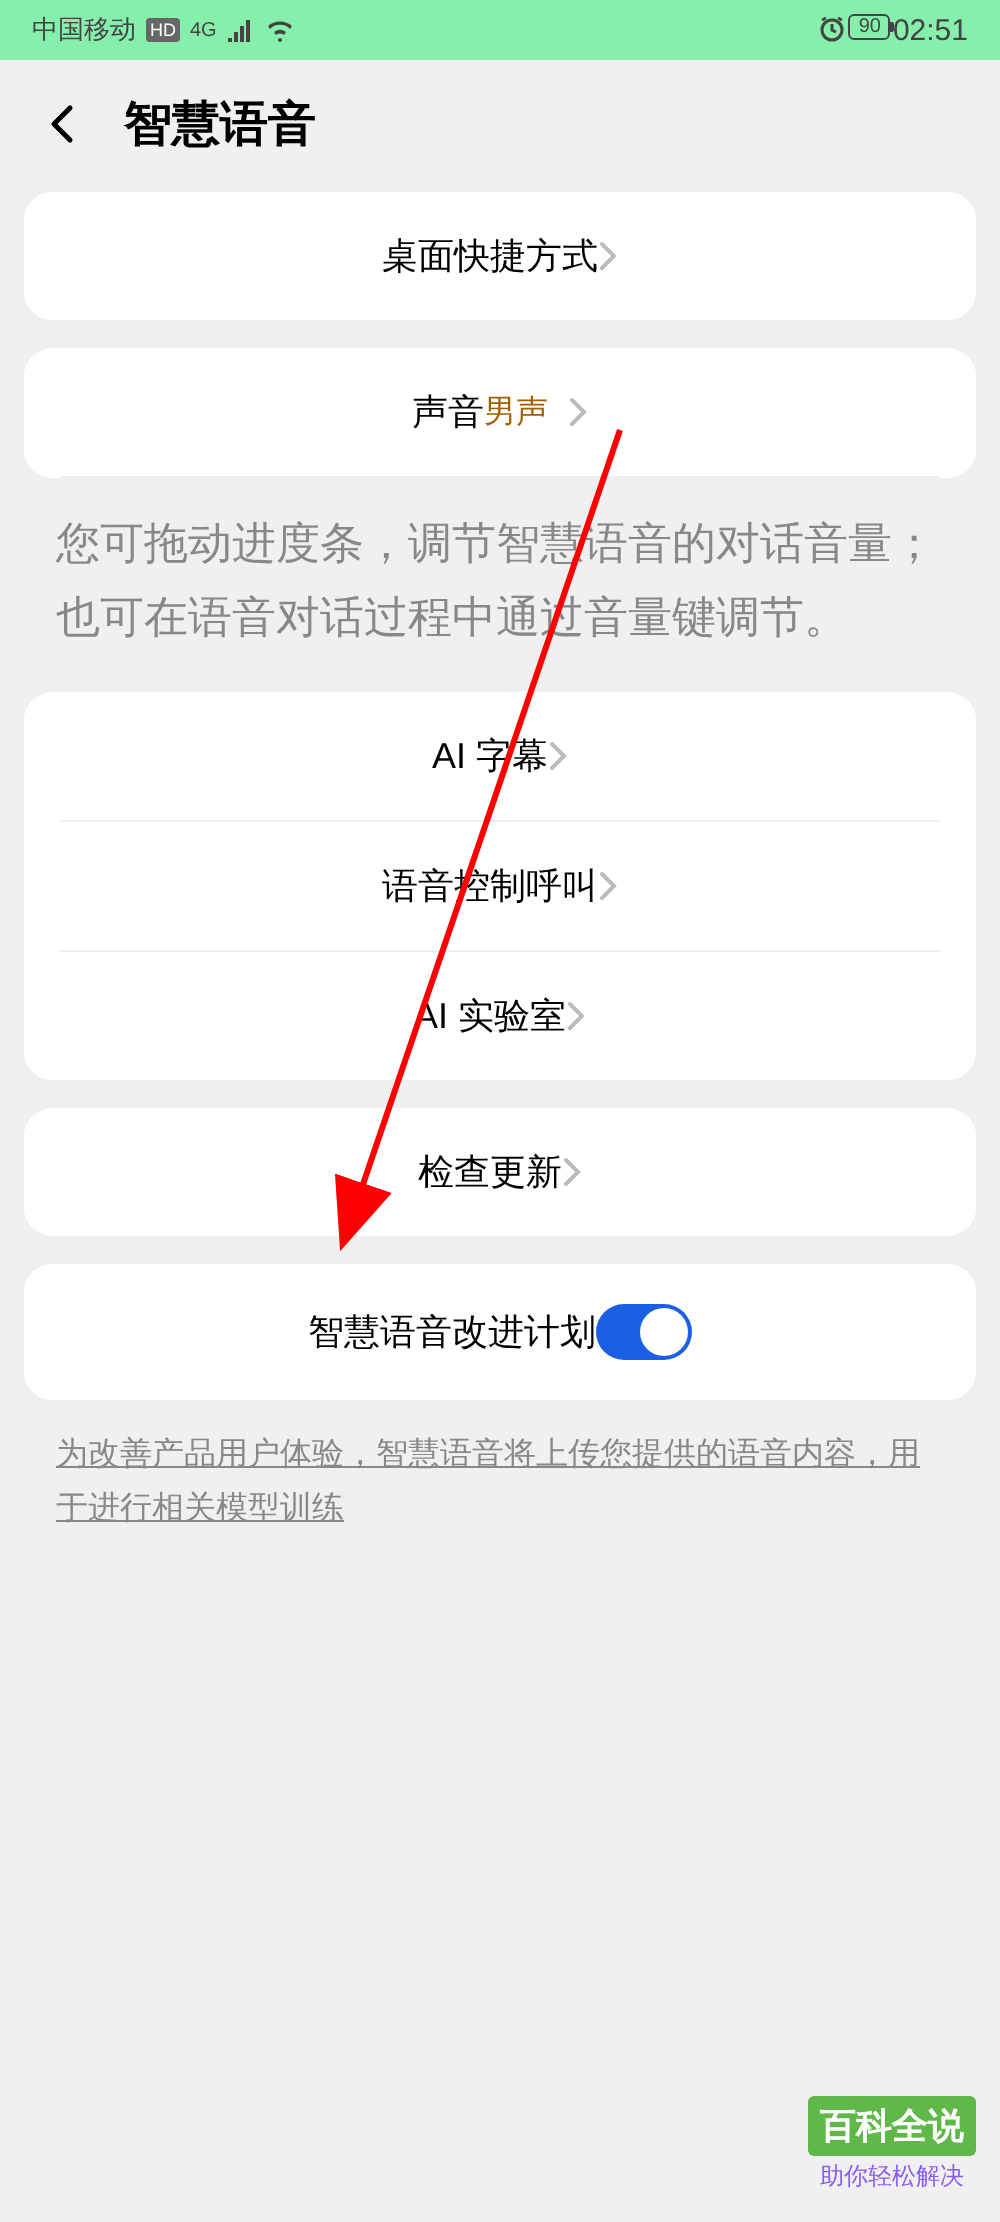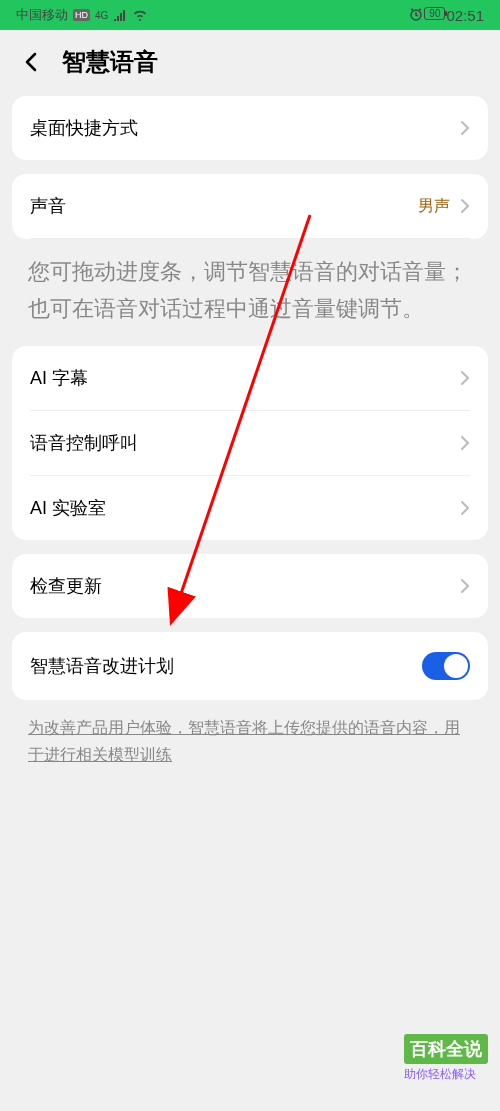--- a/index.html
+++ b/index.html
@@ -16,21 +16,21 @@
       overflow: hidden;
     }
     .status-bar {
       height: 30px;
       display: flex;
       justify-content: space-between;
       align-items: center;
       padding: 0 16px;
       font-size: 13px;
       color: #444;
-      background: #22c55e;
+      background: #86efac;
     }
     .status-left {
       display: flex;
       align-items: center;
       gap: 5px;
     }
     .status-right {
       display: flex;
       align-items: flex-start;
       gap: 1px;
@@ -83,21 +83,21 @@
     }
     .card {
       background: #fff;
       border-radius: 14px;
       margin: 0 12px 14px;
       overflow: hidden;
     }
     .row {
       display: flex;
       align-items: center;
-      justify-content: space-between;
+      justify-content: center;
       padding: 20px 18px;
       position: relative;
     }
     .row-label {
       font-size: 18px;
       color: #000;
       font-weight: 500;
     }
     .row-value {
       font-size: 16px;
@@ -173,23 +173,23 @@
       line-height: 1.7;
       text-decoration: underline;
     }
     .arrow-annotation {
       position: absolute;
       pointer-events: none;
       z-index: 100;
     }
     .watermark {
       position: absolute;
-      bottom: 28px;
+      bottom: 14px;
       right: 12px;
-      text-align: left;
+      text-align: center;
     }
     .watermark-main {
       background: #5fb848;
       color: #fff;
       font-size: 18px;
       font-weight: 600;
       padding: 3px 6px;
       border-radius: 3px;
       display: inline-block;
     }

